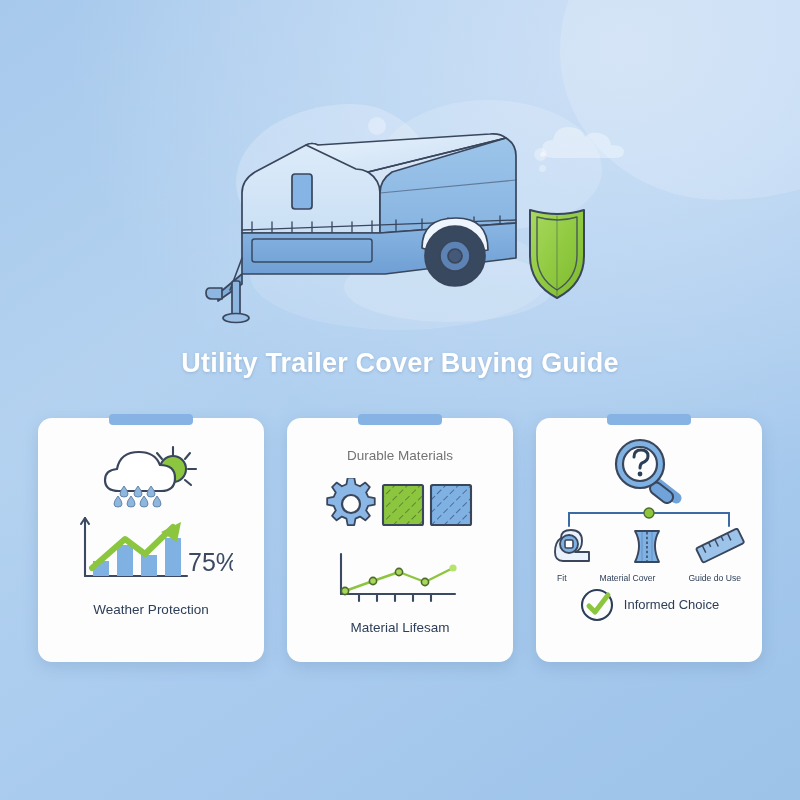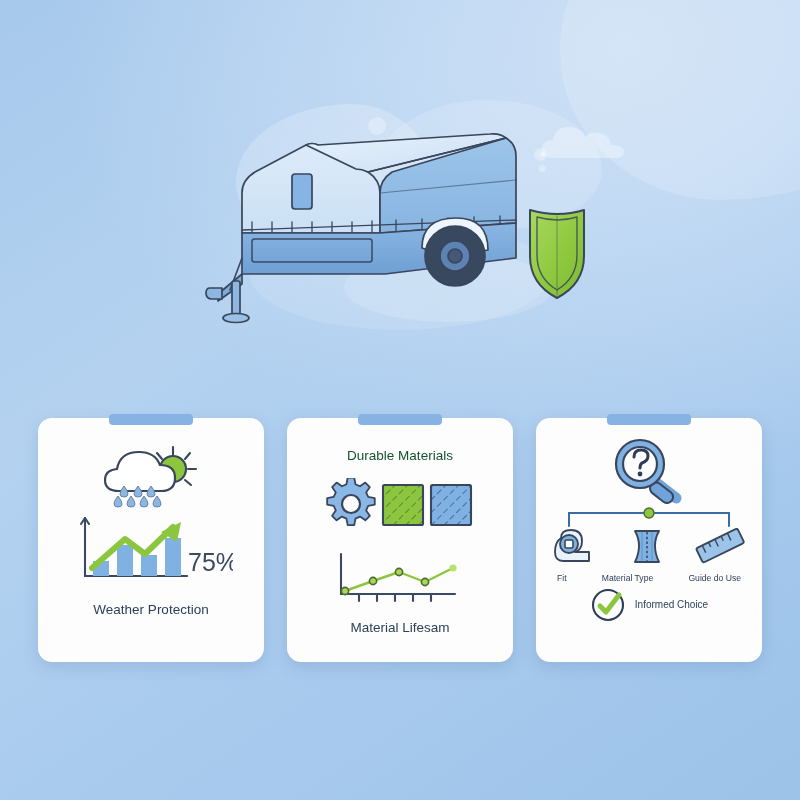--- a/index.html
+++ b/index.html
@@ -106,21 +106,21 @@
     left: 50%;
     transform: translateX(-50%);
     width: 84px;
     height: 11px;
     background: #86b3e4;
     border-radius: 4px;
   }
 
   .card-title {
     font-size: 13.5px;
-    color: #14532d;
+    color: #737373;
     text-align: center;
     line-height: 1.22;
   }
   .card-caption {
     font-size: 13.5px;
     color: #2c3e58;
     text-align: right;
     line-height: 1.22;
   }
 
@@ -138,21 +138,21 @@
   
   #card-choice .c3-magnifier { margin-top: 18px; }
   #card-choice .c3-tree { margin-top: 0px; }
   #card-choice .c3-informed {
     margin-top: 4px;
     display: flex;
     align-items: center;
     gap: 9px;
   }
   #card-choice .c3-informed .label {
-    font-size: 10px;
+    font-size: 13px;
     color: #2c3e58;
     line-height: 1.12;
     text-align: right;
   }
   .c3-factor-labels {
     width: 196px;
     display: flex;
     justify-content: space-between;
     margin-top: 1px;
     padding: 0 6px;
@@ -260,20 +260,21 @@
       <circle cx="255" cy="158" r="7" fill="#44587a"></circle>
 
       <path d="M330 112 Q358 120 384 112 L384 158 Q384 186 357 200
                Q330 186 330 158 Z" fill="url(#shieldG)" stroke-width="2"></path>
       <path d="M337 119 Q358 125 377 119 L377 157 Q377 180 357 192
                Q337 180 337 157 Z" fill="none" stroke-width="1.4" opacity="0.85"></path>
       <path d="M357 118 L357 197" fill="none" stroke-width="1.1" opacity="0.45"></path>
     </g>
   </svg>
 
+  <div id="page-title">Utility Trailer Cover Buying Guide</div>
 
   <div id="cards-row">
 
     <div class="card" id="card-weather">
       <div class="card-tab"></div>
 
       <svg class="c1-weather-icon" width="112" height="66" viewBox="0 0 112 66">
         <g stroke="#39465c" stroke-width="2.1" stroke-linecap="round" fill="none">
 
           <path d="M78 3 L78 11"></path>
@@ -435,21 +436,21 @@
               <path d="M160 11 L160 16"></path>
             <path d="M167 11 L167 19"></path>
               <path d="M174 11 L174 16"></path>
             <path d="M181 11 L181 19"></path>
           </g>
         </g>
       </svg>
 
       <div class="c3-factor-labels">
         <span>Fit</span>
-        <span>Material Type</span>
+        <span>Material Cover</span>
         <span>Guide do Use</span>
       </div>
 
       <div class="c3-informed">
         <svg width="36" height="36" viewBox="0 0 36 36">
           <circle cx="18" cy="18" r="15" fill="#fdfdfd" stroke="#2c3e58" stroke-width="2.1"></circle>
           <path d="M10 19 L16 25 L29 8" fill="none" stroke="#8cc63f" stroke-width="5" stroke-linecap="round" stroke-linejoin="round"></path>
         </svg>
         <div class="label">Informed Choice</div>
       </div>

